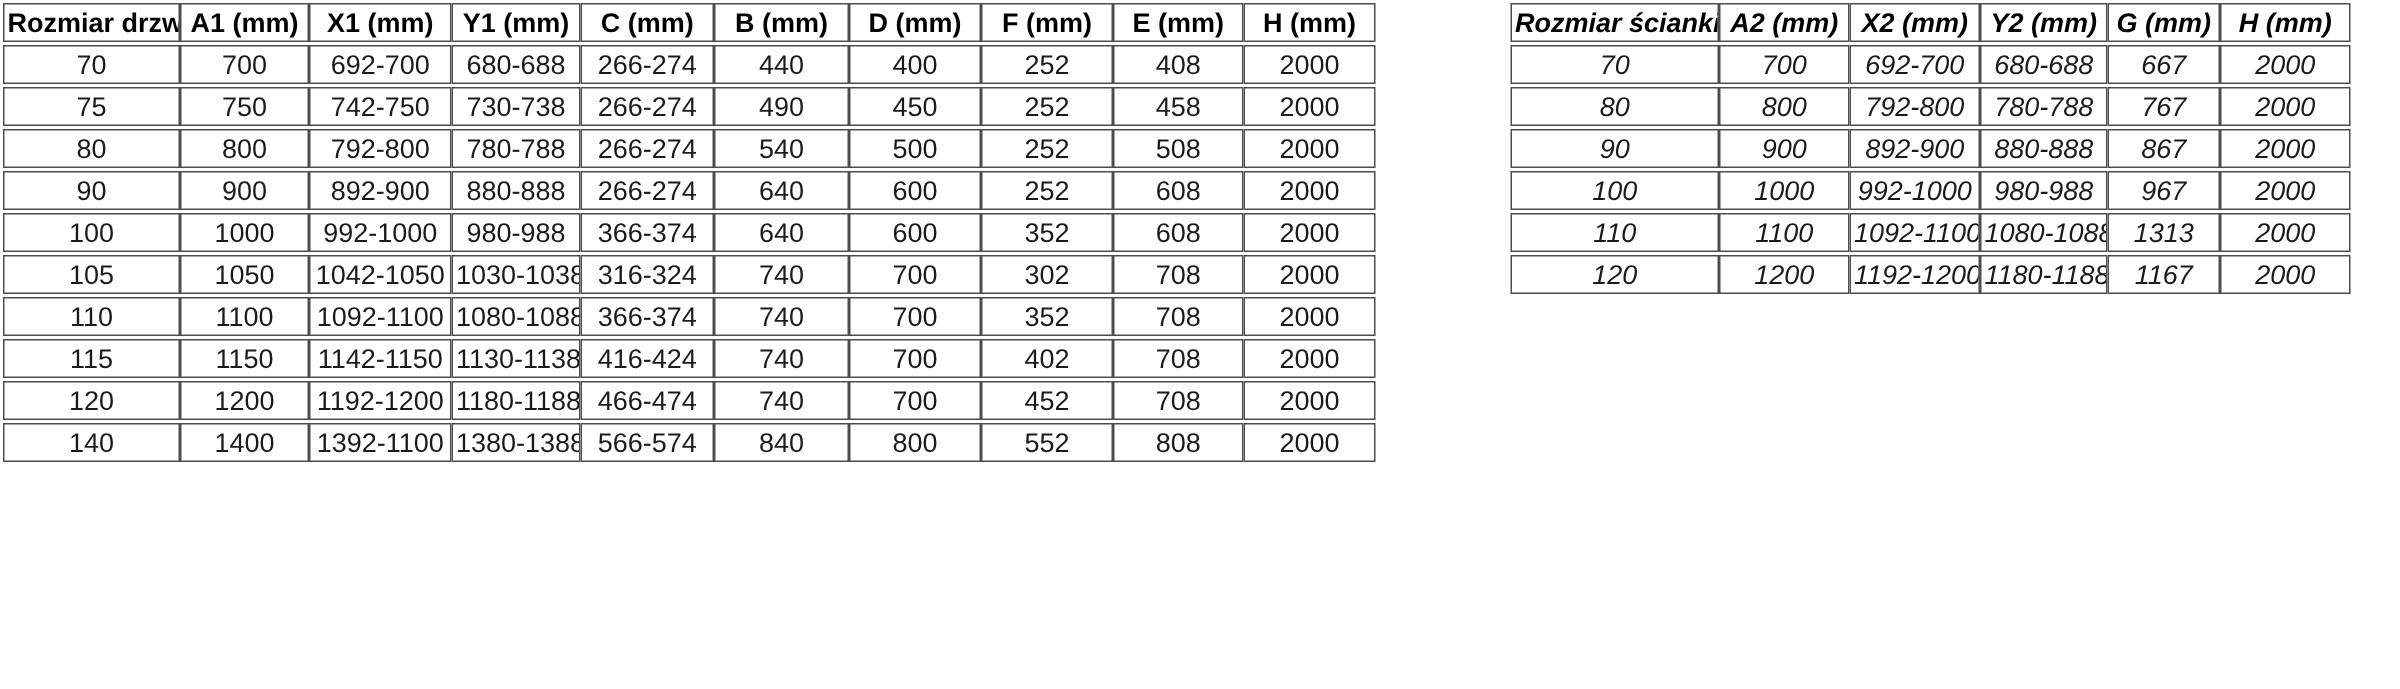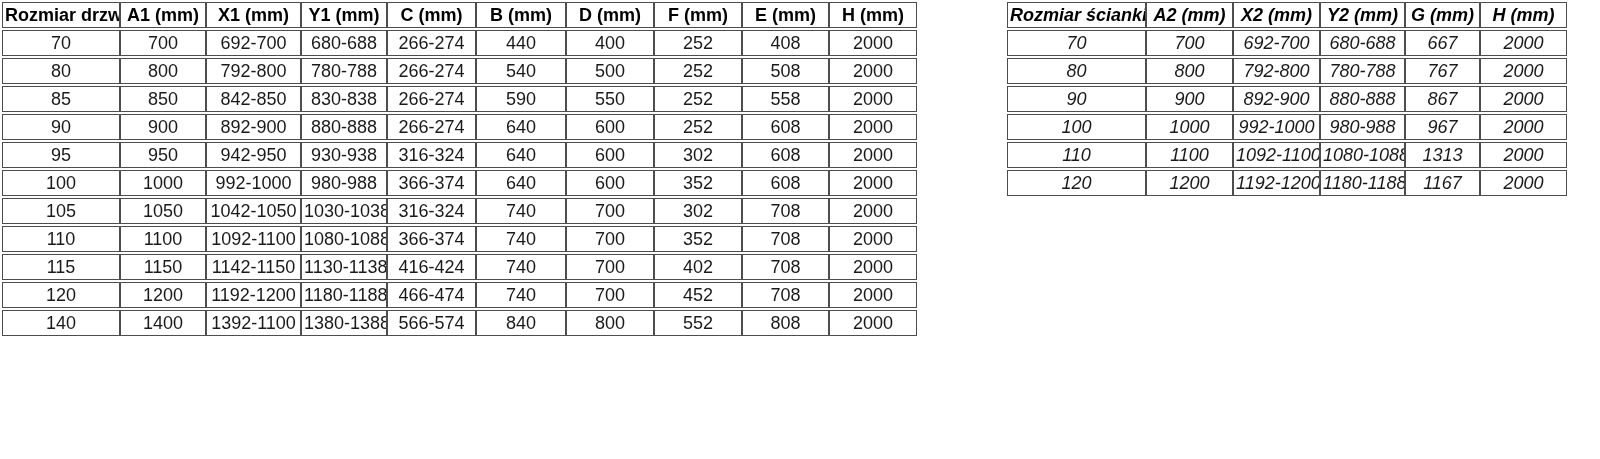--- a/index.html
+++ b/index.html
@@ -86,64 +86,52 @@
           <td>692-700</td>
           <td>680-688</td>
           <td>266-274</td>
           <td>440</td>
           <td>400</td>
           <td>252</td>
           <td>408</td>
           <td>2000</td>
         </tr>
         <tr>
+          <td>75</td>
+          <td>750</td>
+          <td>742-750</td>
+          <td>730-738</td>
+          <td>266-274</td>
+          <td>490</td>
+          <td>450</td>
+          <td>252</td>
+          <td>458</td>
+          <td>2000</td>
+        </tr>
+        <tr>
           <td>80</td>
           <td>800</td>
           <td>792-800</td>
           <td>780-788</td>
           <td>266-274</td>
           <td>540</td>
           <td>500</td>
           <td>252</td>
           <td>508</td>
           <td>2000</td>
         </tr>
         <tr>
-          <td>85</td>
-          <td>850</td>
-          <td>842-850</td>
-          <td>830-838</td>
-          <td>266-274</td>
-          <td>590</td>
-          <td>550</td>
-          <td>252</td>
-          <td>558</td>
-          <td>2000</td>
-        </tr>
-        <tr>
           <td>90</td>
           <td>900</td>
           <td>892-900</td>
           <td>880-888</td>
           <td>266-274</td>
           <td>640</td>
           <td>600</td>
           <td>252</td>
-          <td>608</td>
-          <td>2000</td>
-        </tr>
-        <tr>
-          <td>95</td>
-          <td>950</td>
-          <td>942-950</td>
-          <td>930-938</td>
-          <td>316-324</td>
-          <td>640</td>
-          <td>600</td>
-          <td>302</td>
           <td>608</td>
           <td>2000</td>
         </tr>
         <tr>
           <td>100</td>
           <td>1000</td>
           <td>992-1000</td>
           <td>980-988</td>
           <td>366-374</td>
           <td>640</td>

